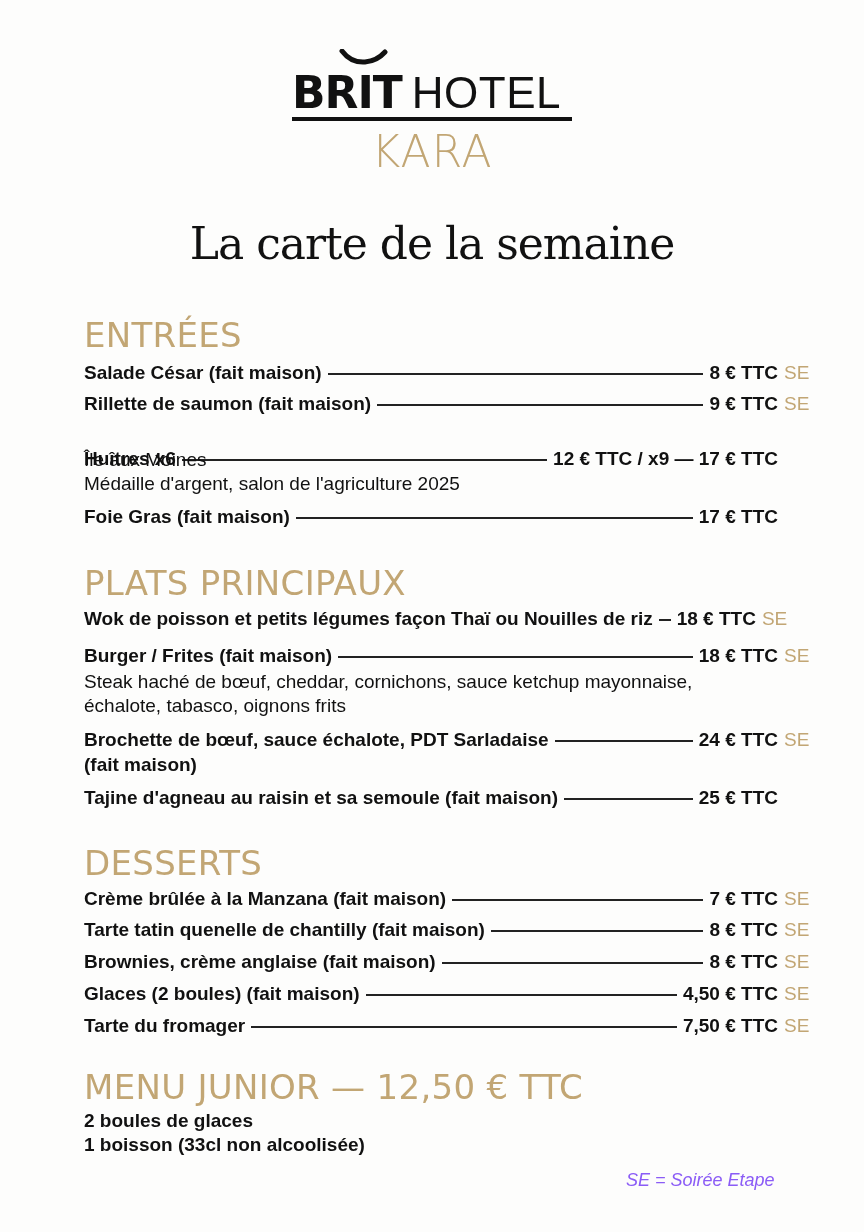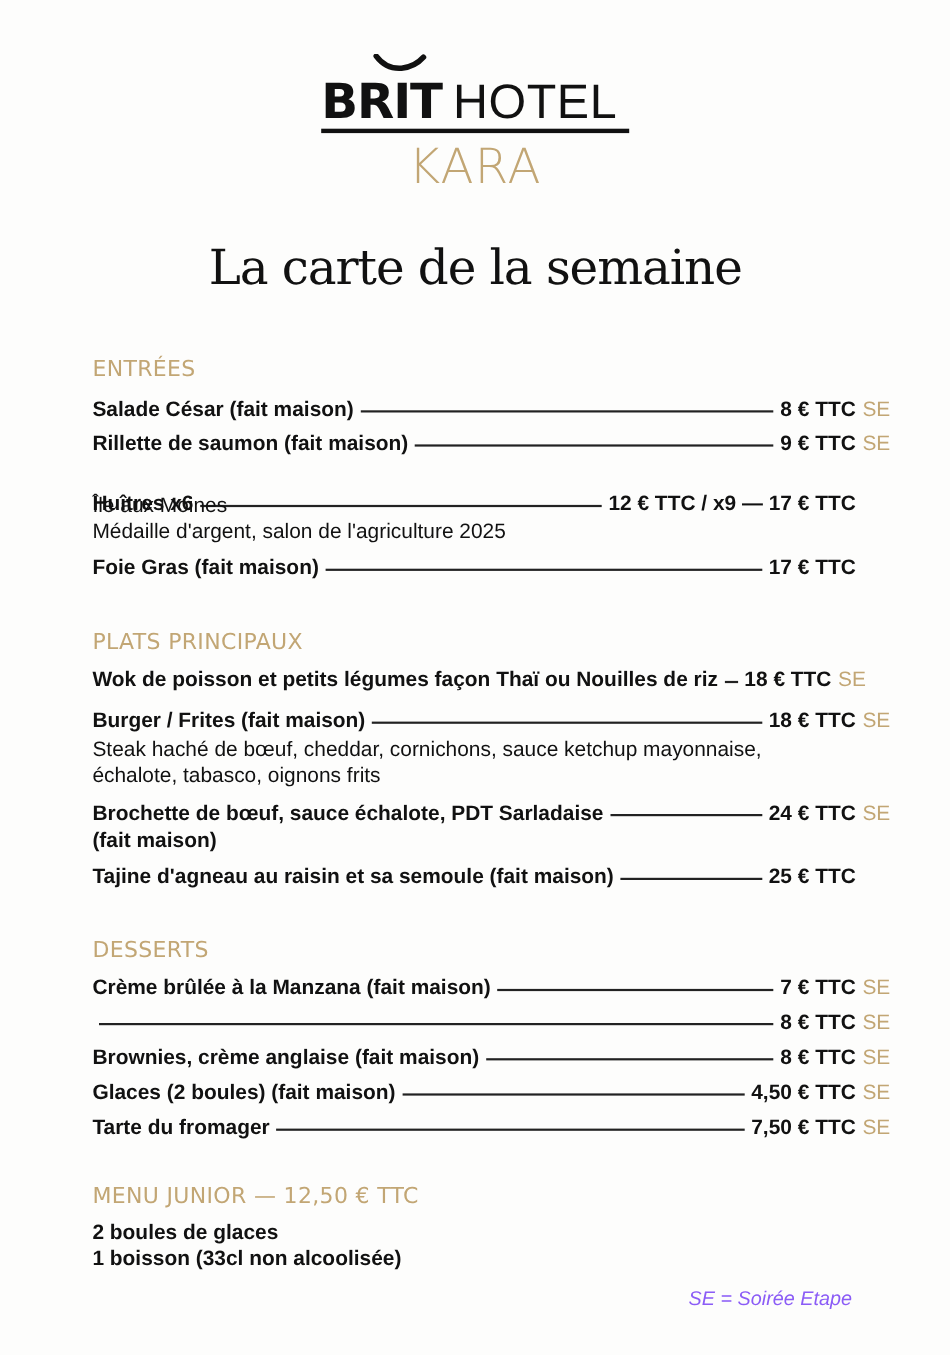--- a/index.html
+++ b/index.html
@@ -9,21 +9,21 @@
   }
   .logo { position: absolute; left: 0; top: 0; width: 864px; }
   .smile { position: absolute; left: 339px; top: 49px; width: 50px; height: 16px; }
   .brand { position: absolute; left: 292px; top: 70px; height: 46px; display: flex; align-items: baseline; }
   .brit { font-family: "DejaVu Sans", sans-serif; font-weight: 900; font-size: 44px; letter-spacing: -1px; line-height: 46px; color: #111; }
   .hotel { font-family: "Liberation Sans", sans-serif; font-size: 44px; line-height: 46px; margin-left: 10px; color: #111; font-weight: 400; letter-spacing: 0.5px; }
   .logo-rule { position: absolute; left: 292px; top: 117px; width: 280px; height: 4px; background: #111; }
   .kara { position: absolute; left: 0; width: 864px; top: 126px; text-align: center; font-family: "DejaVu Sans", sans-serif; font-weight: 300; font-size: 44px; color: #c2a674; letter-spacing: 1px; line-height: 52px; }
   .title { position: absolute; left: 0; width: 864px; top: 206px; text-align: center; font-family: "DejaVu Serif", serif; font-size: 44px; color: #111; line-height: 76px; letter-spacing: -1px; }
 
-  .section-title { position: absolute; left: 84px; font-family: "DejaVu Sans", sans-serif; font-size: 20px; color: #c2a674; letter-spacing: 0.3px; line-height: 34px; font-weight: 400; }
+  .section-title { position: absolute; left: 84px; font-family: "DejaVu Sans", sans-serif; font-size: 34px; color: #c2a674; letter-spacing: 0.3px; line-height: 34px; font-weight: 400; }
   .row { position: absolute; left: 84px; right: 50px; height: 26px; display: flex; align-items: center; font-size: 19px; font-weight: 700; color: #111; white-space: nowrap; }
   .row .name { flex: 0 0 auto; }
   .row .leader { flex: 1 1 auto; height: 1.5px; background: #222; margin: 0 6px; align-self: center; position: relative; top: 1px; }
   .row .price { flex: 0 0 auto; }
   .row .se { flex: 0 0 30px; color: #c2a674; font-weight: 400; margin-left: 6px; text-align: left; }
   .row .se.empty { visibility: hidden; }
   .sub { position: absolute; left: 84px; font-size: 19px; font-weight: 400; color: #111; line-height: 25px; white-space: nowrap; }
   .plain-bold { position: absolute; left: 84px; font-size: 19px; font-weight: 700; line-height: 25px; white-space: nowrap; }
   .junior-lines { position: absolute; left: 84px; top: 1109px; font-size: 19px; font-weight: 700; line-height: 24px; }
   .junior-lines div { white-space: nowrap; }
@@ -107,20 +107,21 @@
 
 <div class="section-title" style="top:846px;">DESSERTS</div>
 
 <div class="row" style="top:886px;">
   <span class="name">Crème brûlée à la Manzana (fait maison)</span>
   <span class="leader"></span>
   <span class="price">7 € TTC</span>
   <span class="se">SE</span>
 </div>
 <div class="row" style="top:917px;">
+  <span class="name">Tarte tatin quenelle de chantilly (fait maison)</span>
   <span class="leader"></span>
   <span class="price">8 € TTC</span>
   <span class="se">SE</span>
 </div>
 <div class="row" style="top:949px;">
   <span class="name">Brownies, crème anglaise (fait maison)</span>
   <span class="leader"></span>
   <span class="price">8 € TTC</span>
   <span class="se">SE</span>
 </div>

